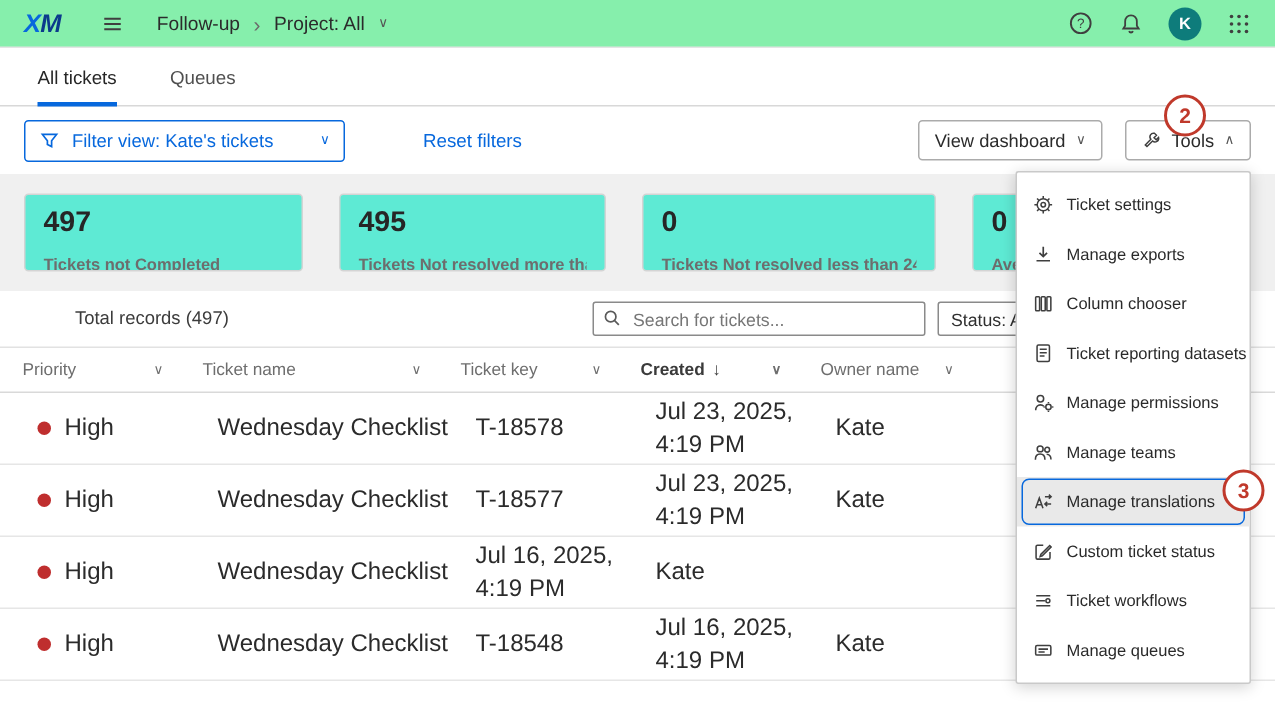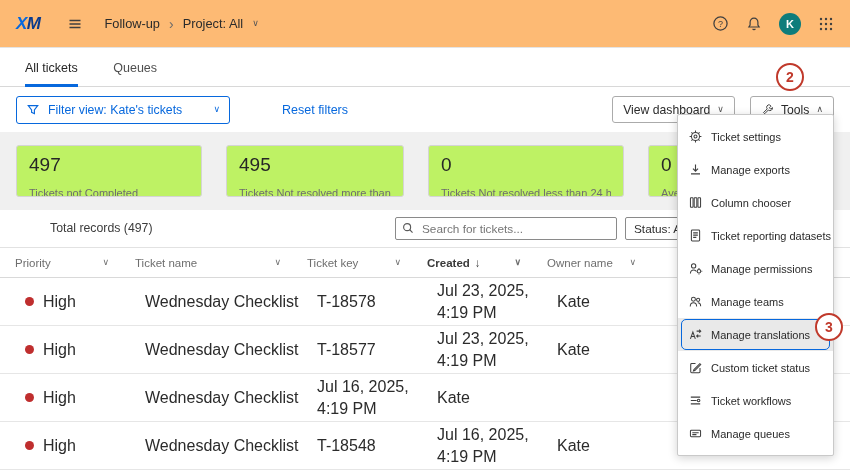--- a/index.html
+++ b/index.html
@@ -1,20 +1,20 @@
 <!DOCTYPE html>
 <html><head>
 <meta charset="utf-8">
 <style>
   * { margin:0; padding:0; box-sizing:border-box; }
   body { font-family:"Liberation Sans", sans-serif; background:#fff; }
   .screen { position:relative; width:850px; height:474px; overflow:hidden; background:#fff; color:#2f2f2f; font-size:12.5px; }
 
   
-  .topbar { height:48px; display:flex; align-items:center; padding:0 16px; border-bottom:1px solid #e4e4e4; background:#fdba74; }
+  .topbar { height:32px; display:flex; align-items:center; padding:0 16px; border-bottom:1px solid #e4e4e4; background:#86efac; }
   .logo { font-size:17px; font-weight:800; font-style:italic; letter-spacing:-0.5px; }
   .logo .lx { color:#0768dd; }
   .logo .lm { color:#0b3a8c; }
   .hamburger { margin-left:26px; color:#3f3f3f; cursor:pointer; }
   .crumbs { display:flex; align-items:center; gap:9px; margin-left:22px; font-size:12.8px; color:#2b2b2b; }
   .crumb-sep { color:#6b6b6b; font-size:14px; }
   .chev { color:#555; font-size:9px; line-height:1; }
   .chev.blue { color:#0768dd; }
   .top-icons { margin-left:auto; display:flex; align-items:center; gap:17px; color:#3f3f3f; }
   .avatar { width:22px; height:22px; border-radius:50%; background:#0e7c7b; color:#fff; font-size:11px; font-weight:700; display:flex; align-items:center; justify-content:center; }
@@ -27,21 +27,21 @@
   
   .filterrow { display:flex; align-items:center; padding:0 16px; height:45px; }
   .filter-select { width:214px; height:28px; border:1px solid #0768dd; border-radius:3px; display:flex; align-items:center; gap:8px; padding:0 9px; color:#0768dd; font-size:12.3px; background:#fff; cursor:pointer; }
   .filter-select .chev { margin-left:auto; }
   .reset-link { margin-left:52px; color:#0768dd; font-size:12.5px; cursor:pointer; text-decoration:none; }
   .right-btns { margin-left:auto; display:flex; gap:15px; }
   .btn { height:27px; border:1px solid #ababab; border-radius:3px; background:#fff; display:flex; align-items:center; gap:7px; padding:0 10px; font-size:12.2px; color:#2b2b2b; cursor:pointer; }
 
   
   .statstrip { background:#f0f0f0; padding:13px 16px; display:flex; gap:24px; height:78px; }
-  .card { background:#bef264; border:1px solid #d4d4d4; border-radius:3px; padding:8px 12px; overflow:hidden; }
+  .card { background:#5eead4; border:1px solid #d4d4d4; border-radius:3px; padding:8px 12px; overflow:hidden;font-weight:bold; }
   .card .val { font-size:19px; color:#262626; }
   .card .lbl { font-size:11px; color:#6d6d6d; margin-top:11px; white-space:nowrap; overflow:hidden; }
   .c1{width:186px;} .c2{width:178px;} .c3{width:196px;} .c4{width:150px;}
 
   
   .recordsrow { position:relative; height:37px; padding:11px 16px 0; }
   .total { font-size:12.3px; color:#3c3c3c;margin-left:34px; }
   .searchbox { position:absolute; left:395px; top:7px; width:222px; height:23px; }
   .searchbox input { width:100%; height:100%; border:1px solid #8a8a8a; border-radius:2px; padding:0 6px 0 26px; font-size:11.8px; font-family:"Liberation Sans",sans-serif; color:#2f2f2f; outline:none; }
   .searchbox input::placeholder { color:#767676; }

